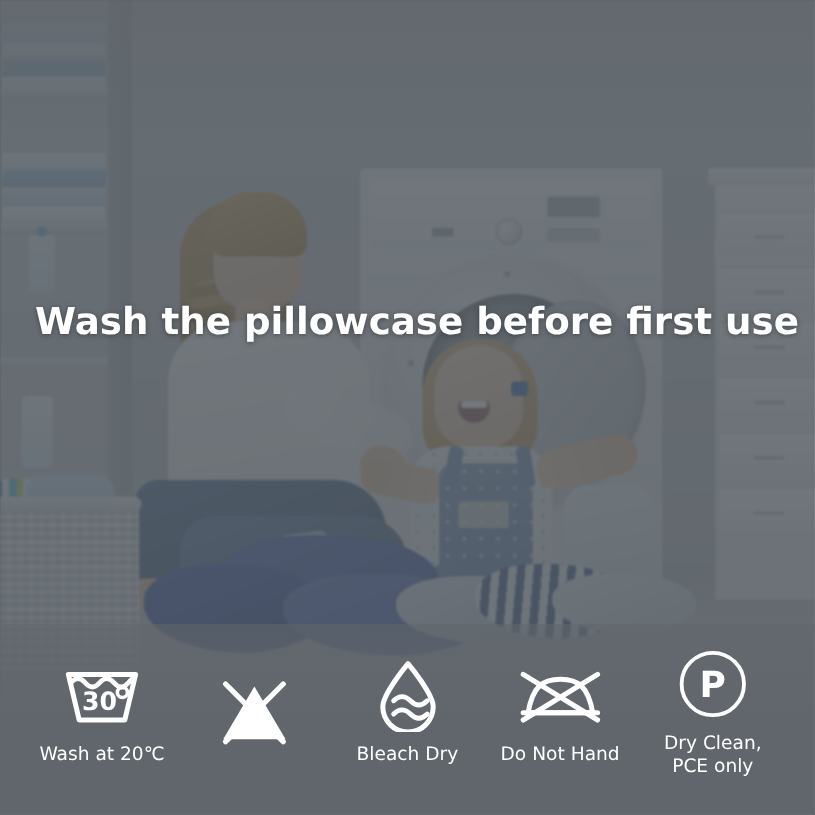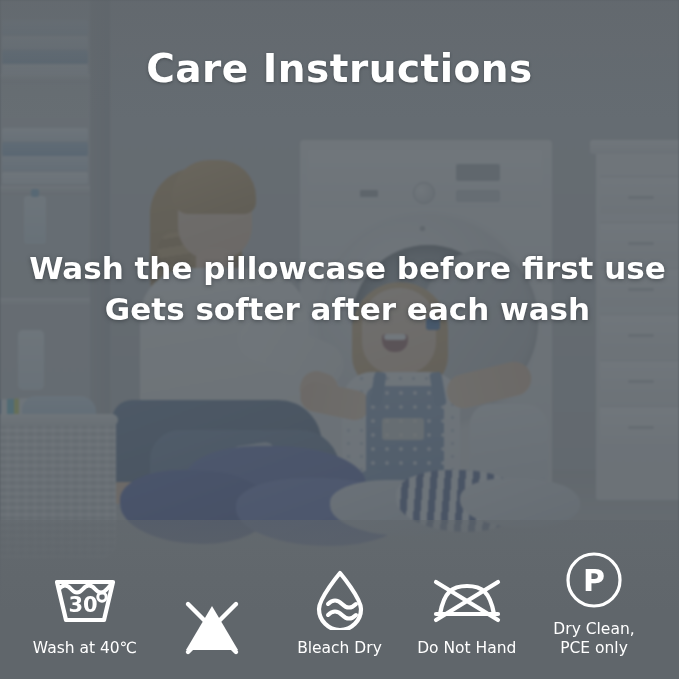--- a/index.html
+++ b/index.html
@@ -363,21 +363,21 @@
     font-weight:bold;
     line-height:41px;
     text-shadow:0 1px 4px rgba(40,45,50,.6);
   }
   #lines div { white-space:nowrap;margin-left:16px; }
 
   
   #symbols {
     position:absolute; left:0; top:528px; width:679px; height:130px;
     display:flex;
-    align-items:flex-end;
+    align-items:center;
     justify-content:space-between;
     padding:0 22px;
   }
   .sym {
     width:126px;
     display:flex; flex-direction:column; align-items:center;
   }
   .sym .glyph {
     height:62px;
     display:flex; align-items:center; justify-content:center;
@@ -487,41 +487,37 @@
     <div class="basket">
       <div class="basket-weave"></div>
     </div>
     <div class="basket-rim"></div>
   </div>
 
   <div class="scrim"></div>
   <div class="scrim-top"></div>
   <div class="scrim-bottom"></div>
 
-  <div id="title">
-    <span>Care</span><span class="gap"></span><span>Instructions</span>
-  </div>
 
   <div id="lines">
     <div>Wash the pillowcase before first use</div>
-    <div>Gets softer after each wash</div>
   </div>
 
   <div id="symbols">
 
     <div class="sym">
       <div class="glyph">
         <svg width="72" height="58" viewBox="0 0 72 58">
           <path d="M8 12 L64 12 L55 50 L17 50 Z" fill="none" stroke="#fff" stroke-width="4.2" stroke-linejoin="round"></path>
           <path d="M10 19 Q16 12 22 19 T34 19 T46 19 T58 19 T62 16" fill="none" stroke="#fff" stroke-width="4" stroke-linecap="round"></path>
           <text x="34" y="42" font-family="DejaVu Sans, sans-serif" font-size="21" font-weight="bold" fill="#fff" text-anchor="middle">30</text>
           <circle cx="53" cy="27" r="4.2" fill="none" stroke="#fff" stroke-width="3"></circle>
         </svg>
       </div>
-      <div class="cap">Wash at 40℃</div>
+      <div class="cap">Wash at 20℃</div>
     </div>
 
     <div class="sym">
       <div class="glyph">
         <svg width="72" height="58" viewBox="0 0 72 58">
           <path d="M36 8 L62 52 L10 52 Z" fill="#fff"></path>
           <line x1="12" y1="6" x2="60" y2="54" stroke="#fff" stroke-width="4.4" stroke-linecap="round"></line>
           <line x1="60" y1="6" x2="12" y2="54" stroke="#fff" stroke-width="4.4" stroke-linecap="round"></line>
         </svg>
       </div>

